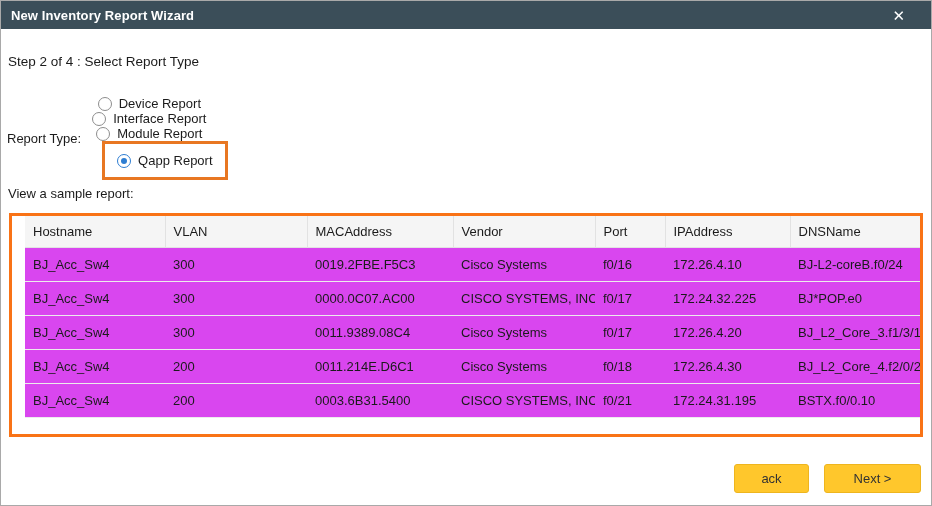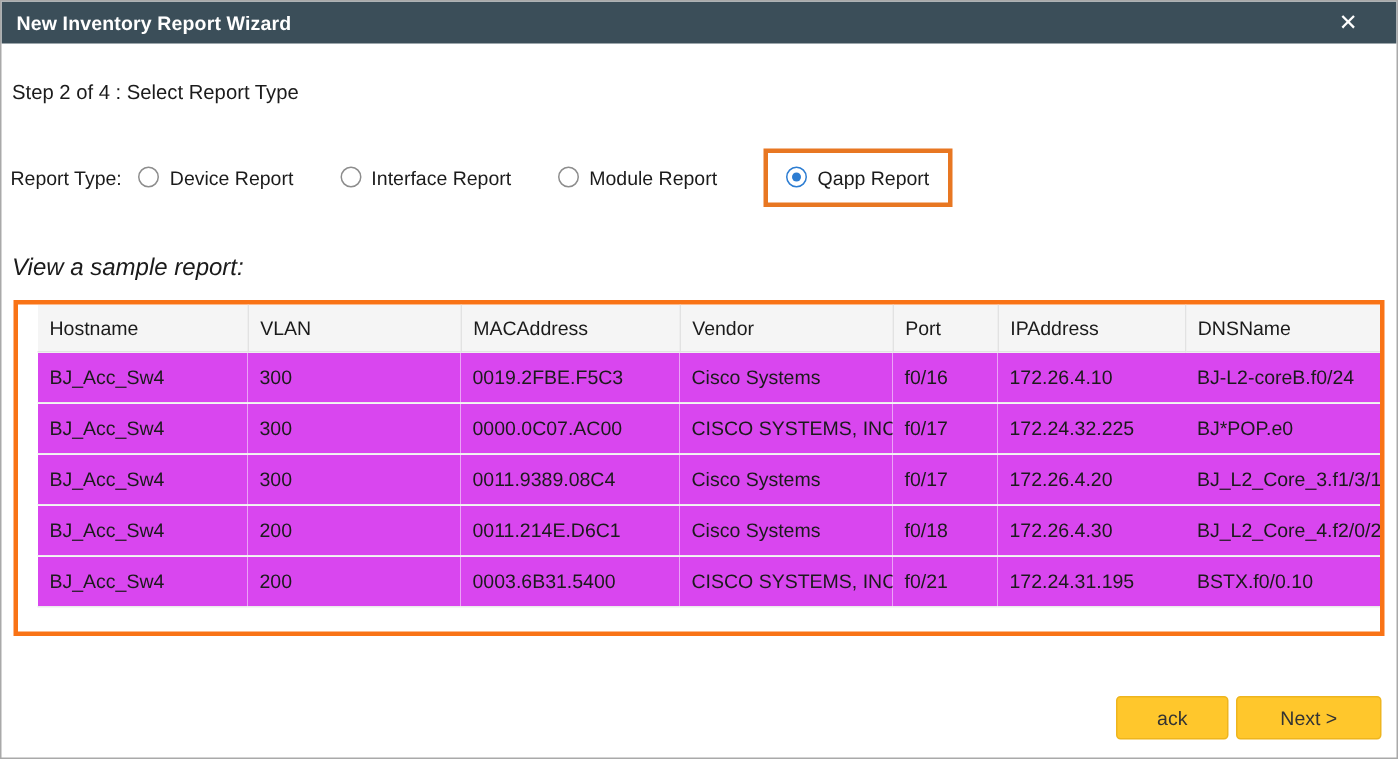--- a/index.html
+++ b/index.html
@@ -33,21 +33,21 @@
     font-size:13.5px; color:#1b1b1b;
     margin:25px 0 0 1px;
   }
 
   .report-type-row {
     display:flex; align-items:center;
     margin:27px 0 0 0;
     min-height:44px;
   }
   .rt-label { font-size:13px; color:#1b1b1b; margin-right:11px; white-space:nowrap; }
-  .options { display:flex; align-items:center; }
+  .options { display:flex; align-items:center;flex-direction:column; }
   .option {
     display:flex; align-items:center; gap:7px;
     margin-right:31px; cursor:pointer; white-space:nowrap;
   }
   .option-label { font-size:13px; color:#1b1b1b; }
   .radio {
     width:14px; height:14px; flex:0 0 14px;
     border:1px solid #8d8d8d; border-radius:50%;
     background:#fff; position:relative;
   }
@@ -55,21 +55,21 @@
   .radio.selected::after {
     content:""; position:absolute; inset:3px;
     border-radius:50%; background:var(--radio-selected,#2d7dd2);
   }
   .option.highlighted {
     border:3px solid var(--accent-orange,#e87722);
     padding:9px 12px;
     margin-right:0;
   }
 
-  .sample-label { font-size:16px; color:#1b1b1b; margin:30px 0 0 1px;font-style:italic; }
+  .sample-label { font-size:13px; color:#1b1b1b; margin:6px 0 0 1px; }
 
   .table-wrap {
     margin:12px 2px 0 2px;
     border:3px solid #f97316;
     height:224px;
     background:#fff;
     overflow:hidden;
     padding-left:13px;
   }
   table { width:100%; border-collapse:collapse; font-size:13px; color:#1b1b1b; table-layout:fixed; }
@@ -84,21 +84,21 @@
   thead th:last-child { border-right:none;margin-top:32px; }
   tbody td {
     padding:9px 8px;
     border-bottom:1px solid #ececec;
     white-space:nowrap; overflow:hidden;
     background:#d946ef;
   }
 
   .footer {
     position:absolute; right:10px; bottom:12px;
-    display:flex; gap:5px;
+    display:flex; gap:15px;
   }
   .btn {
     background:var(--button-yellow,#ffc72c);
     border:1px solid #eeb51e;
     border-radius:3px;
     font-family:inherit;
     font-size:13px; color:#333;
     height:29px;
     cursor:pointer;
     padding:0 10px;

